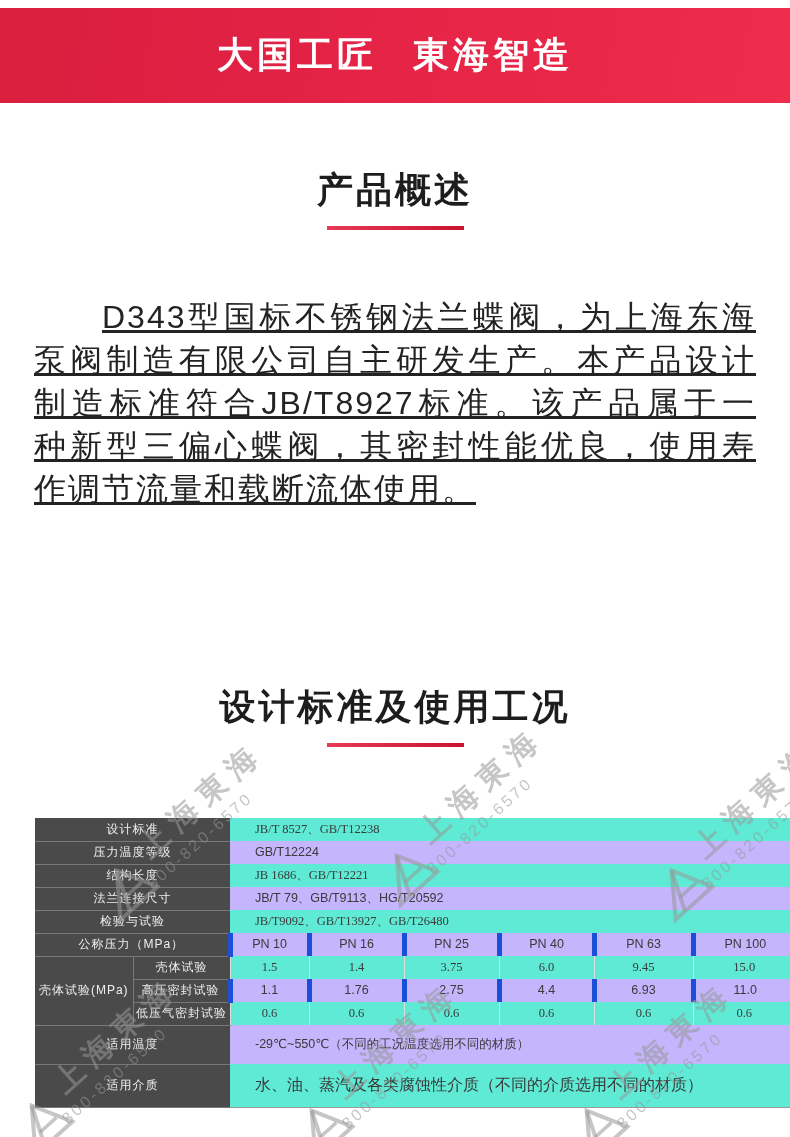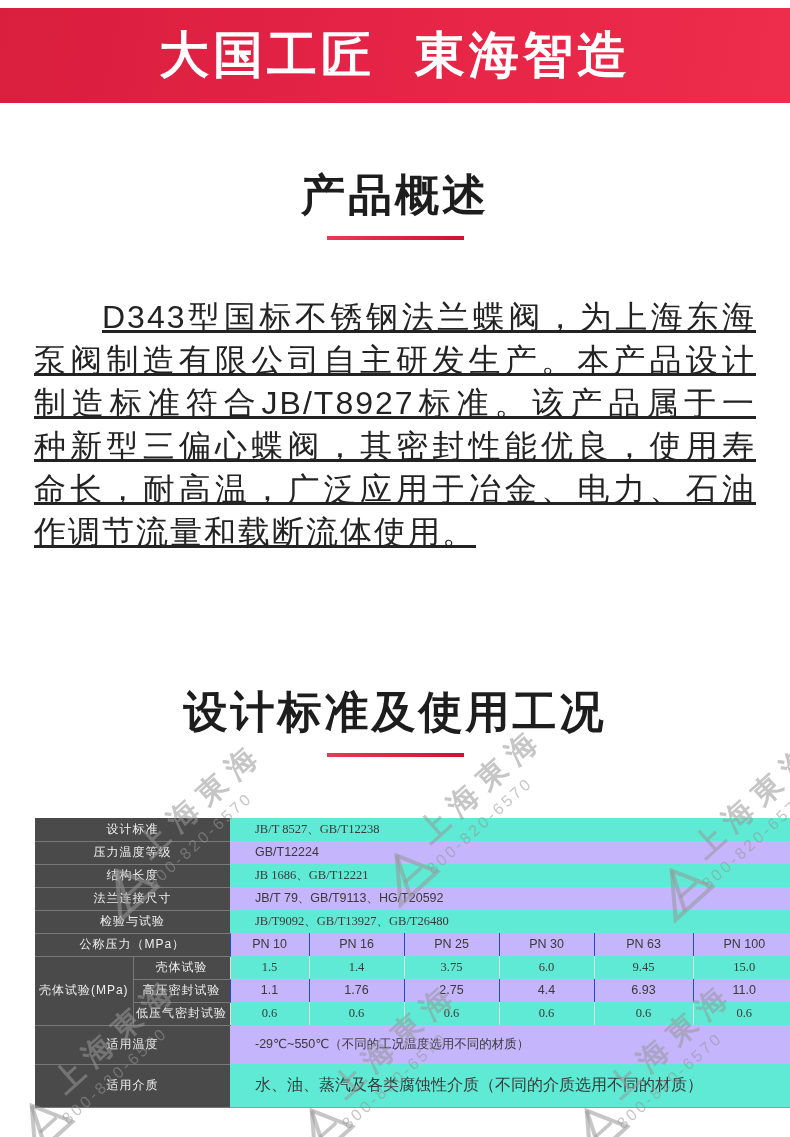--- a/index.html
+++ b/index.html
@@ -8,28 +8,28 @@
     background:#ffffff;overflow:hidden;
     font-family:"Liberation Sans","DejaVu Sans",sans-serif;
   }
   
   .banner{
     position:absolute;top:8px;left:0;width:790px;height:95px;
     background:linear-gradient(100deg,#d91e3e 0%,#e42346 45%,#ee2c4b 100%);
     display:flex;align-items:center;justify-content:center;
   }
   .banner-title{
-    color:#ffffff;font-size:50px;font-weight:800;
+    color:#ffffff;font-size:36px;font-weight:800;
     letter-spacing:4px;word-spacing:22px;white-space:nowrap;
   }
   
   .section-head{position:absolute;left:0;width:790px;display:flex;flex-direction:column;align-items:center;}
   .section-head.first{top:166px;}
   .section-head.second{top:683px;}
-  .section-title{color:#1d1d1d;font-size:44px;font-weight:800;letter-spacing:3px;}
+  .section-title{color:#1d1d1d;font-size:36px;font-weight:800;letter-spacing:3px;}
   .title-underline{width:137px;height:4px;margin-top:11px;background:linear-gradient(90deg,#e73a56,#cb142f);}
   
   .para{position:absolute;top:296px;left:34px;width:722px;color:#232323;font-size:32px;line-height:43px;font-weight:400;}
   .para .pline{letter-spacing:2px;text-align:justify;text-align-last:justify;text-justify:inter-character;white-space:nowrap;height:43px;overflow:hidden;text-decoration:underline;}
   .para .pline.indent{padding-left:68px;width:654px;}
   .para .pline.last{text-align-last:left;}
   
   .spec-wrap{position:absolute;top:818px;left:15px;width:760px;padding-left:20px;}
   table.spec{border-collapse:collapse;table-layout:fixed;width:760px;border-bottom:1px solid #9a9a9a;}
   table.spec td{padding:0;line-height:1.1;vertical-align:middle;overflow:hidden;white-space:nowrap;}
@@ -37,21 +37,21 @@
     background:#4a4a4b;color:#efefef;font-size:12px;letter-spacing:1px;
     text-align:center;border-bottom:1px solid #787878;
   }
   .hdr.sub{border-left:1px solid #787878;margin-top:40px;}
   .val{color:#3a3a3a;font-size:12.5px;}
   .val.left{text-align:left;padding-left:25px;}
   .val.center{text-align:center;}
   tr.rw .val{background:#5eead4;font-family:Liberation Serif, serif;}
   tr.rg .val{background:#c4b5fd;}
   tr.rw td.sep{border-left:1px solid #dedede;}
-  tr.rg td.sep{border-left:1px solid #1d4ed8;text-align:center;}
+  tr.rg td.sep{border-left:5px solid #1d4ed8;text-align:center;}
   tr.h23{height:23px;}
   tr.h39{height:39px;}
   tr.h43{height:43px;}
   
   .wm-layer{position:absolute;inset:0;pointer-events:none;z-index:6;}
   .wm{
     position:absolute;display:flex;align-items:flex-end;gap:10px;
     transform:rotate(-42deg);color:rgba(152,152,152,0.55);
   }
   .wm .txt{display:flex;flex-direction:column;}
@@ -71,21 +71,20 @@
   <div class="section-head first">
     <div class="section-title">产品概述</div>
     <div class="title-underline"></div>
   </div>
 
   <div class="para">
     <div class="pline indent">D343型国标不锈钢法兰蝶阀，为上海东海</div>
     <div class="pline">泵阀制造有限公司自主研发生产。本产品设计</div>
     <div class="pline">制造标准符合JB/T8927标准。该产品属于一</div>
     <div class="pline">种新型三偏心蝶阀，其密封性能优良，使用寿</div>
-    <div class="pline">命长，耐高温，广泛应用于冶金、电力、石油</div>
     <div class="pline last">作调节流量和载断流体使用。</div>
   </div>
 
   <div class="section-head second">
     <div class="section-title">设计标准及使用工况</div>
     <div class="title-underline"></div>
   </div>
 
   <div class="spec-wrap">
     <table class="spec">
@@ -118,21 +117,21 @@
         </tr>
         <tr class="h23 rw">
           <td colspan="2" class="hdr">检验与试验</td>
           <td colspan="6" class="val left">JB/T9092、GB/T13927、GB/T26480</td>
         </tr>
         <tr class="h23 rg">
           <td colspan="2" class="hdr">公称压力（MPa）</td>
           <td class="val center sep">PN 10</td>
           <td class="val center sep">PN 16</td>
           <td class="val center sep">PN 25</td>
-          <td class="val center sep">PN 30</td>
+          <td class="val center sep">PN 40</td>
           <td class="val center sep">PN 63</td>
           <td class="val center sep">PN 100</td>
         </tr>
         <tr class="h23 rw">
           <td rowspan="3" class="hdr">壳体试验(MPa)</td>
           <td class="hdr sub">壳体试验</td>
           <td class="val center sep">1.5</td>
           <td class="val center sep">1.4</td>
           <td class="val center sep">3.75</td>
           <td class="val center sep">6.0</td>

